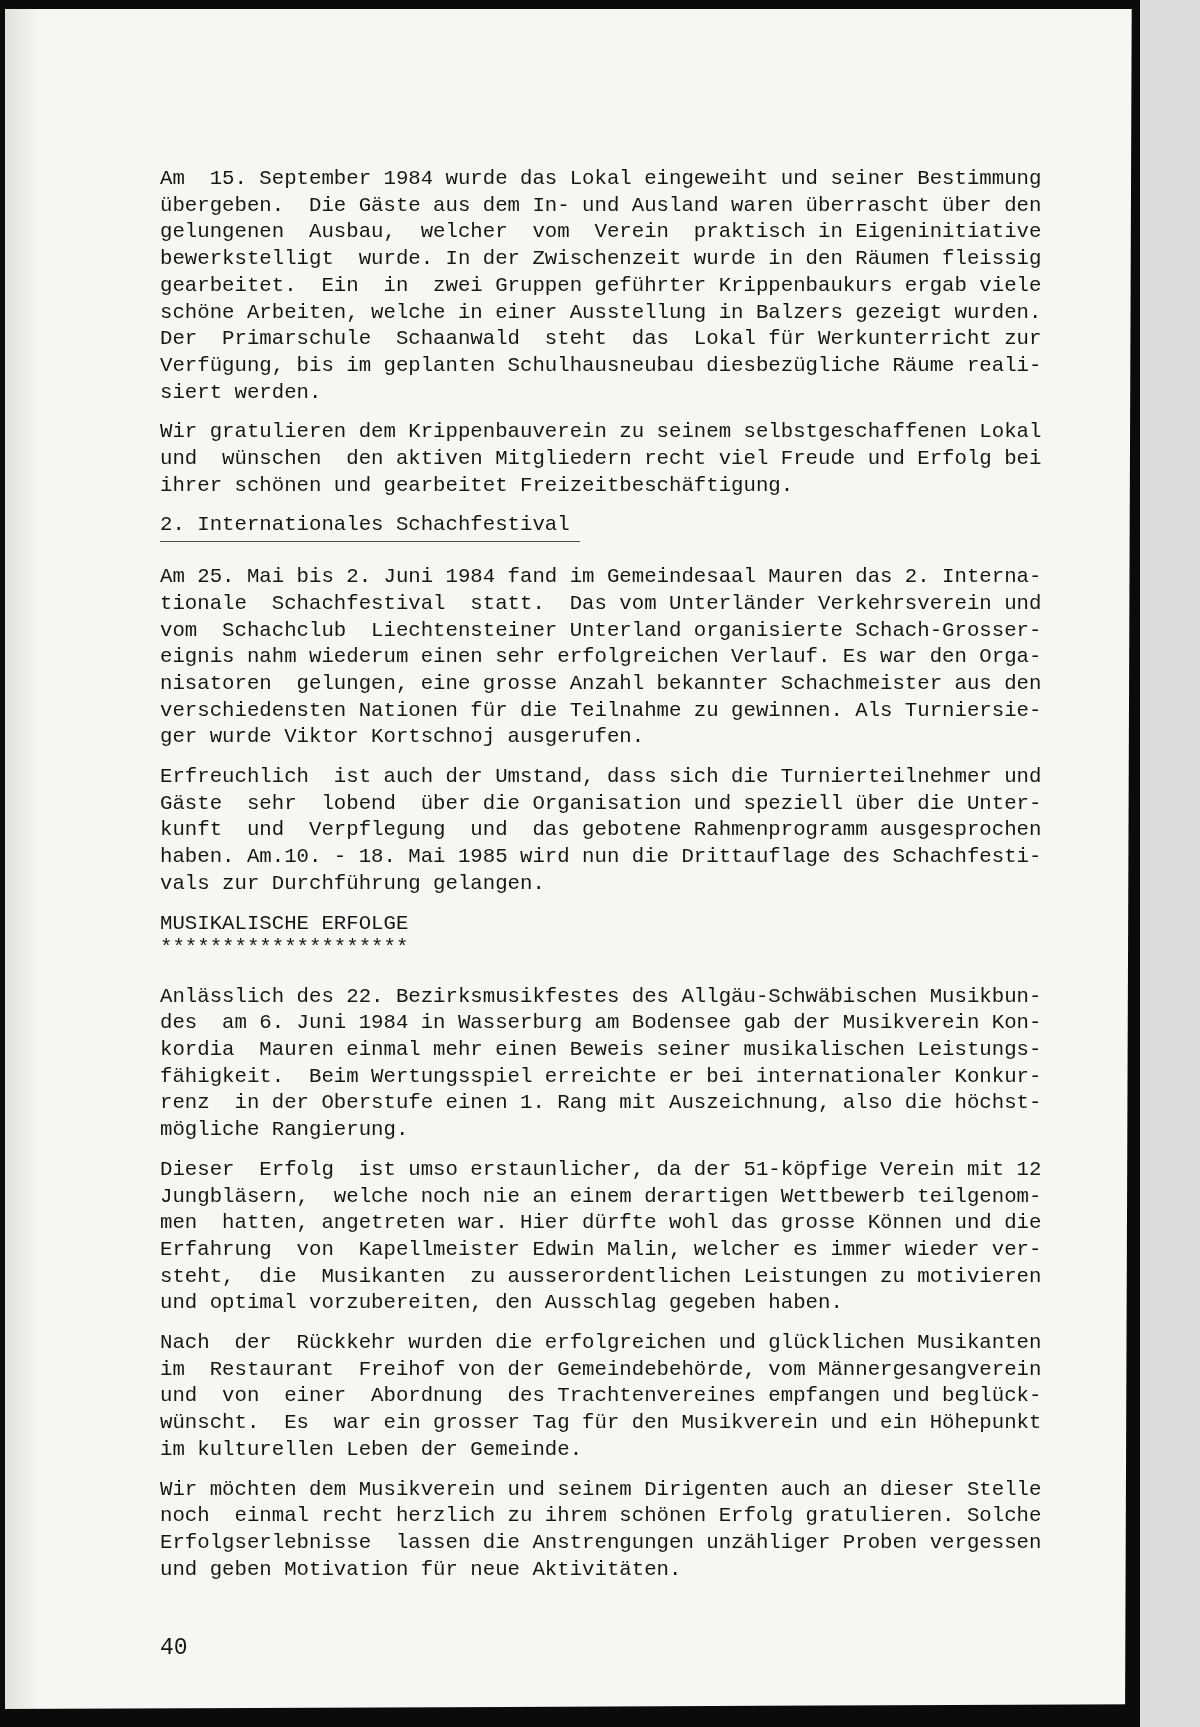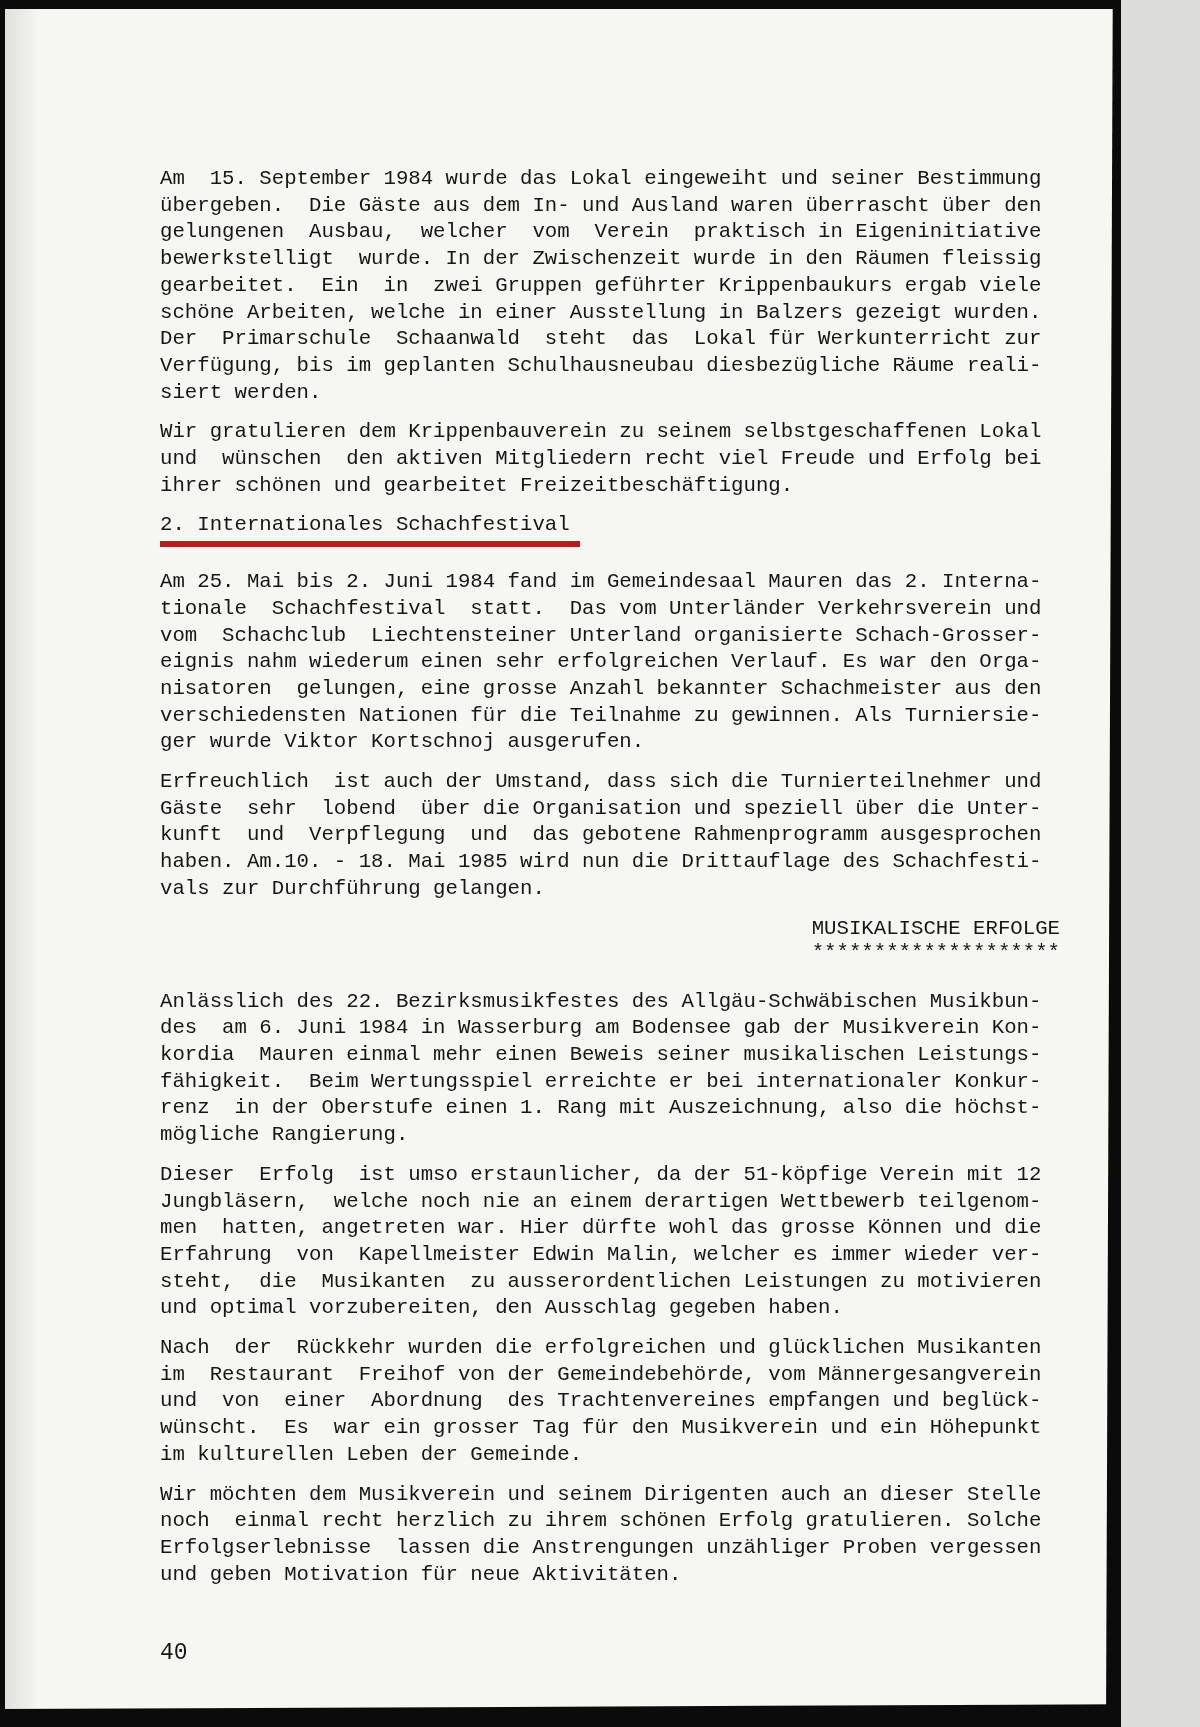--- a/index.html
+++ b/index.html
@@ -8,20 +8,21 @@
     background: #dcdcda;
   }
   .page {
     position: relative;
     width: 1121px;
     height: 1727px;
     background: #f6f6f3;
     overflow: hidden;
     font-family: "Liberation Mono", "DejaVu Sans Mono", monospace;
     color: #161616;
+    padding-left: 19px;
   }
   
   .page::before {
     content: "";
     position: absolute;
     left: 0; top: 0; bottom: 0;
     width: 40px;
     background: linear-gradient(90deg, rgba(0,0,0,0.10), rgba(0,0,0,0));
     pointer-events: none;
   }
@@ -55,26 +56,25 @@
     letter-spacing: 0;
   }
   .heading-block {
     margin: 2px 0 22px 0;
   }
   .heading-underlined {
     display: inline-block;
     font-size: 20.7px;
     line-height: 26.7px;
     white-space: pre;
-    border-bottom: 6px solid #b91c1c;
+    border-bottom: 1px solid #b91c1c;
     padding: 0 10px 2px 0;
   }
   .heading-starred {
     margin: 2px 0 25px 0;
-    text-align: right;
   }
   .heading-starred .h-title {
     font-size: 20.7px;
     line-height: 25px;
     white-space: pre;
   }
   .heading-starred .h-stars {
     font-size: 20.7px;
     line-height: 23px;
     white-space: pre;

